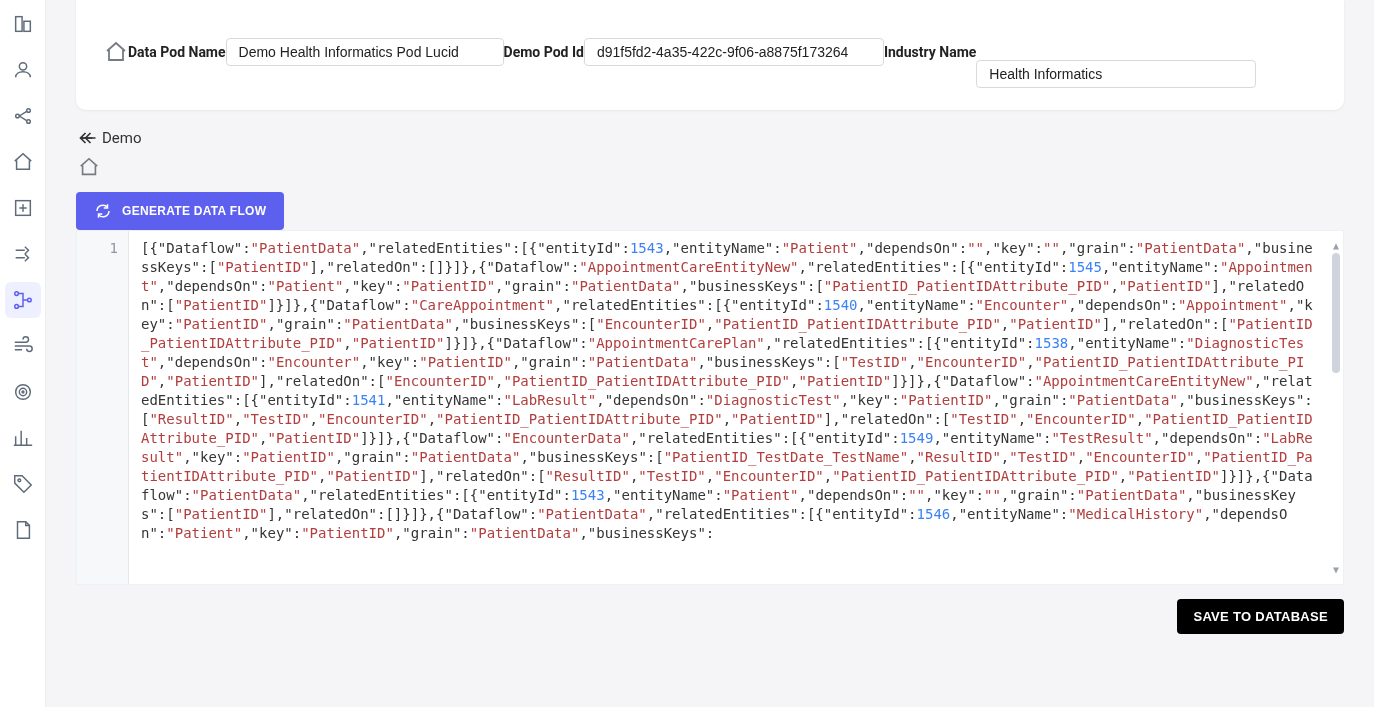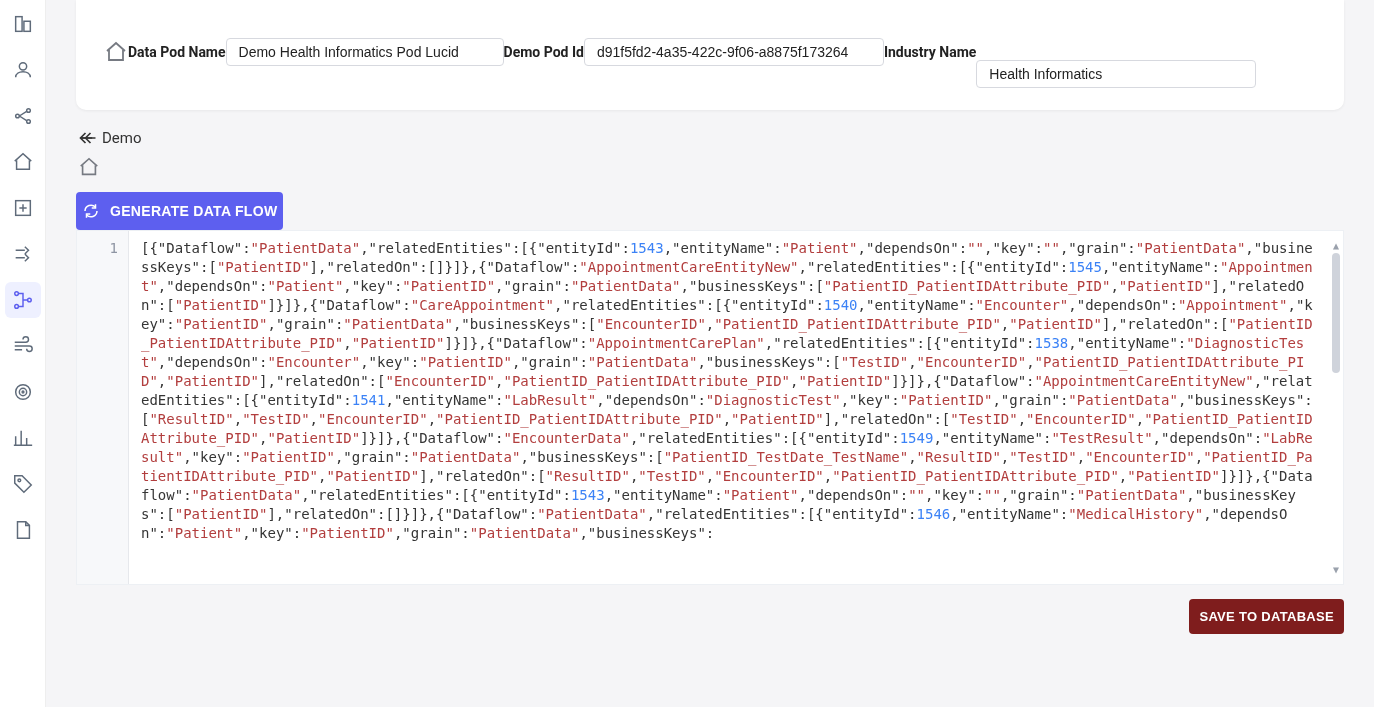--- a/index.html
+++ b/index.html
@@ -14,36 +14,36 @@
   .header-card { margin-top:0; padding:16px 28px 22px 28px; border-radius:0 0 10px 10px; }
   .header-row { display:flex; align-items:center; gap:0; }
   .home-ico { width:24px; height:24px; color:#767a82; }
   .field-label { font-size:14px; font-weight:700; color:#222; white-space:nowrap; }
   .text-input { height:28px; border:1px solid #d7d9df; border-radius:4px; padding:0 12px; font-size:14px; color:#222; background:#fff; }
   .input-podname { width:278px; }
   .input-podid   { width:300px; }
   .input-industry{ width:280px;margin-top:44px; }
   .back-row { display:flex; align-items:center; margin:18px 0 8px 2px; cursor:pointer; color:#333; font-size:15px; gap:4px; }
   .home-row { margin:0 0 10px 2px; color:#767a82; }
-  .gen-btn { display:inline-flex; align-items:center; gap:10px; background:#5d5fef; color:#fff; font-weight:700; font-size:14px; letter-spacing:.3px; border:none; border-radius:4px; padding:10px 6px; cursor:pointer; }
+  .gen-btn { display:inline-flex; align-items:center; gap:10px; background:#5d5fef; color:#fff; font-weight:700; font-size:12px; letter-spacing:.3px; border:none; border-radius:4px; padding:10px 18px; cursor:pointer; }
   .gen-btn svg { width:18px; height:18px; stroke:#fff; fill:none; stroke-width:2; }
   .editor-wrap { margin-top:10px; position:relative; }
   .editor { display:flex; border:1px solid #edf0f4; background:#fff; font-family: ui-monospace, Menlo, Consolas, monospace; font-size:14px; line-height:1.36; height:355px; }
   .gutter { width:52px; background:#f7f8fa; border-right:1px solid #e6e8ec; text-align:right; padding:8px 10px 0 0; color:#8e95a3; user-select:none; }
   .codecol { flex:1; position:relative; }
   .code { padding:8px 22px 22px 12px; white-space:pre-wrap; word-break:break-all; color:#353535; overflow:hidden; }
   .s  { color:#b23e3e; }   
   .n  { color:#3b82f6; }   
   .k  { color:#353535; }   
   .vscroll { position:absolute; right:2px; top:8px; width:10px; height:338px; display:flex; flex-direction:column; justify-content:flex-start; align-items:center; }
   .vscroll .arrow { font-size:10px; color:#9aa1ac; user-select:none; }
   .vscroll .track { flex:1; width:10px; position:relative; }
   .vscroll .thumb { position:absolute; top:0; left:1px; width:8px; height:120px; background:#cfd3db; border-radius:4px; }
   .footer-row { display:flex; justify-content:flex-end; margin-top:14px; }
-  .save-btn { background:#7f1d1d; color:#fff; font-weight:700; font-size:13px; letter-spacing:.3px; border:none; border-radius:4px; padding:10px 10px; cursor:pointer; }
+  .save-btn { background:#000000; color:#fff; font-weight:700; font-size:13px; letter-spacing:.3px; border:none; border-radius:4px; padding:10px 16px; cursor:pointer; }
   .content-card { margin-top:0; padding:0 0 22px 0; }
 </style>
 </head>
 <body>
 
 <div class="app">
 
   <nav class="sidebar">
     <div class="side-icon">
         <svg viewBox="0 0 24 24">

